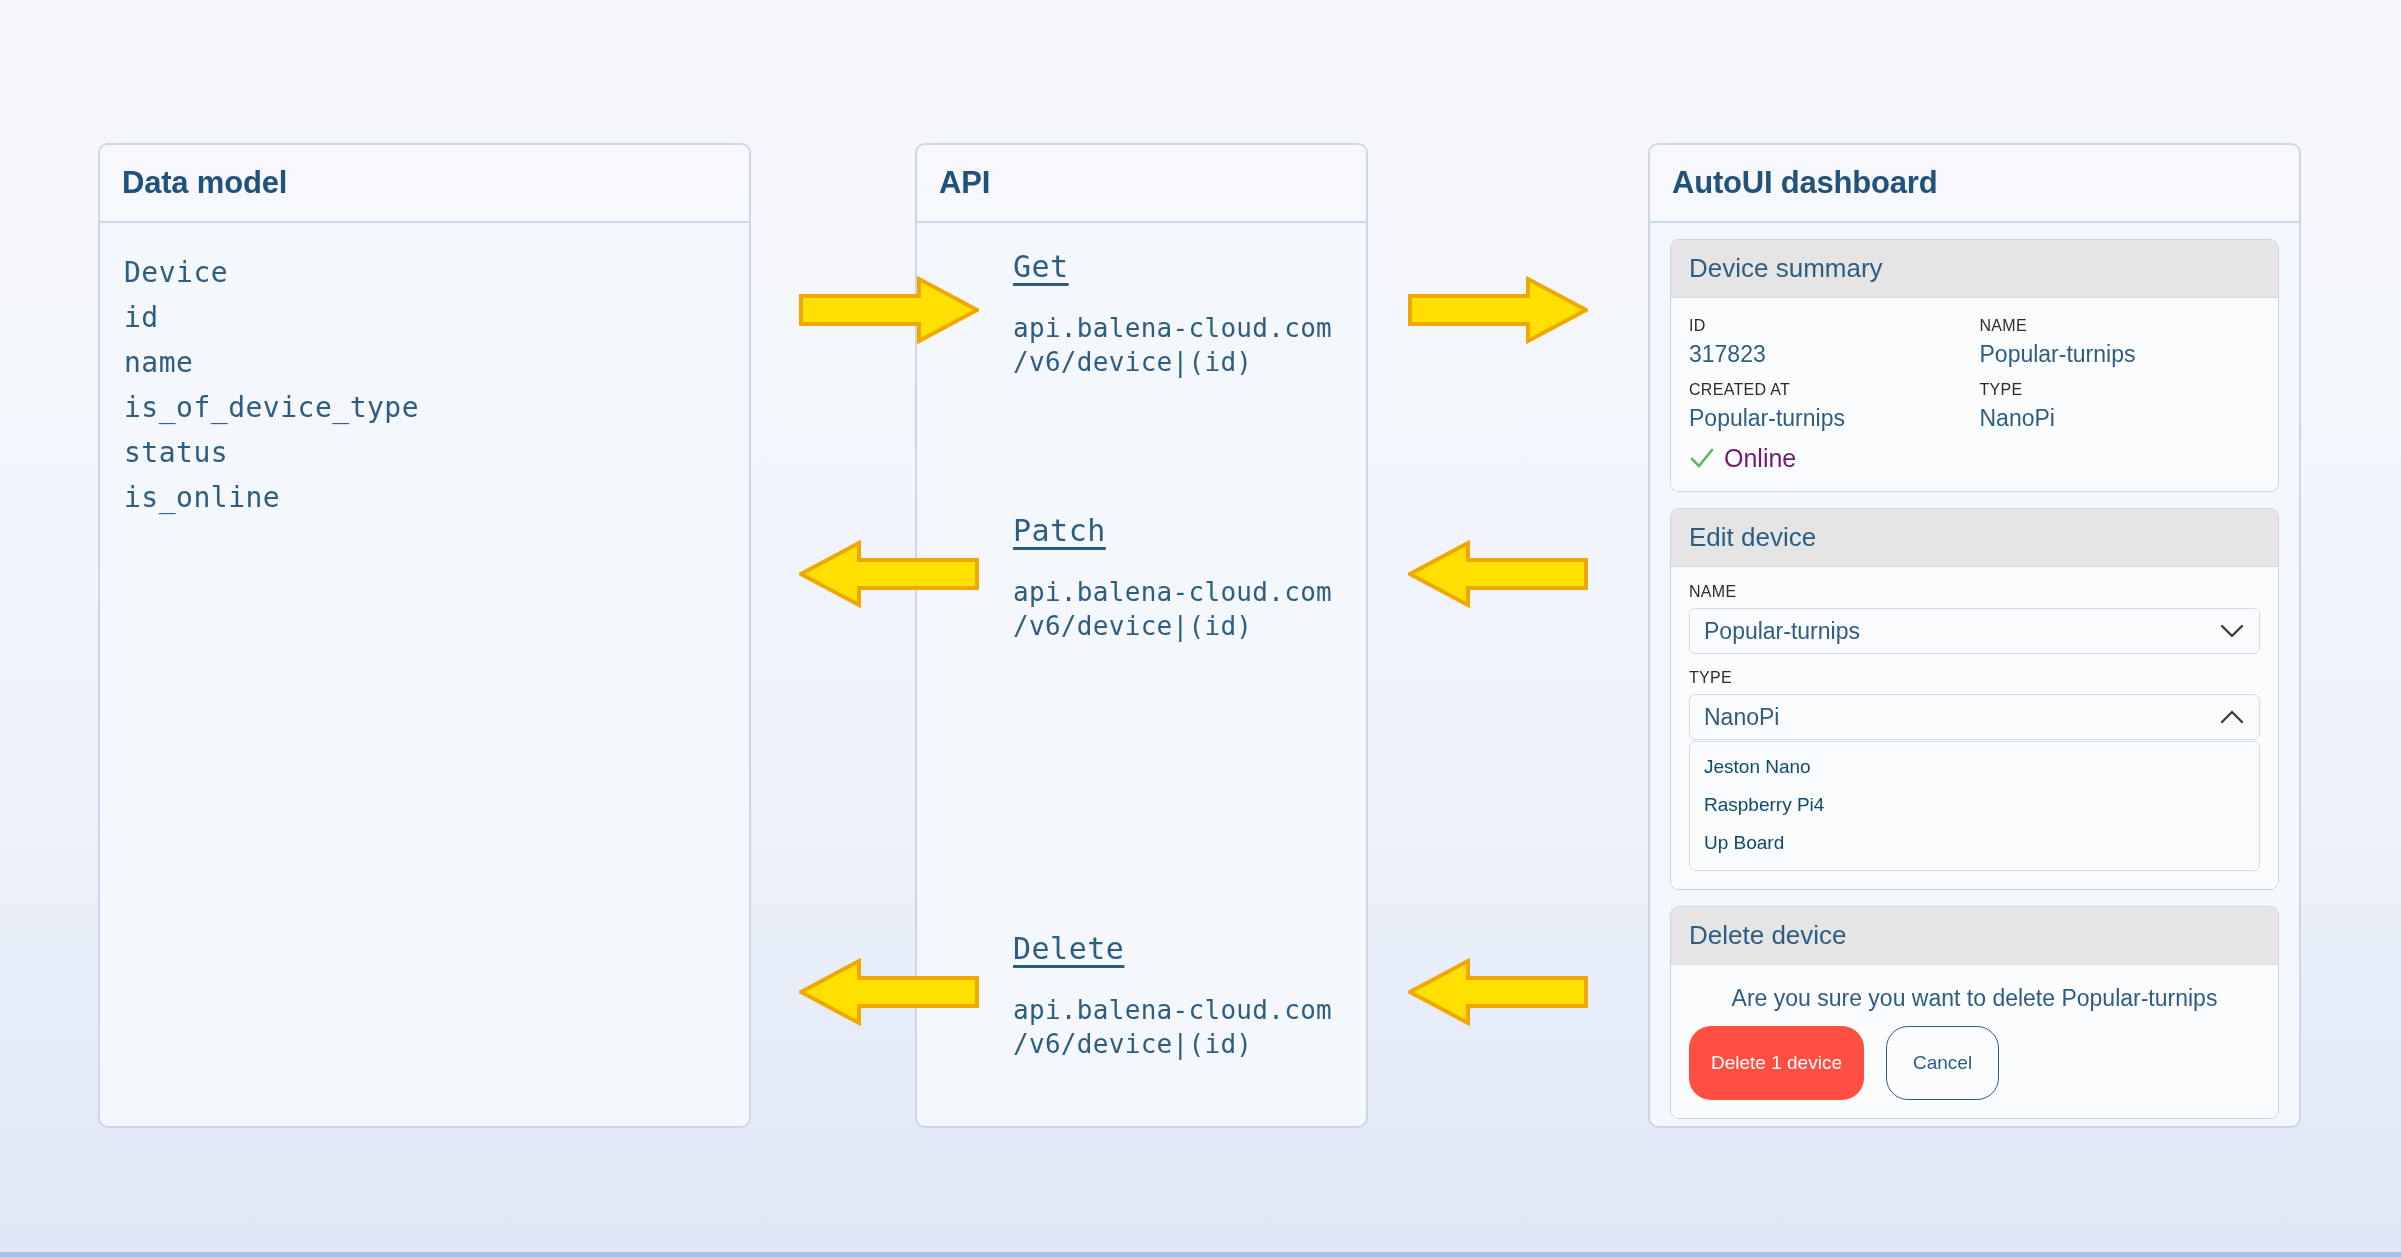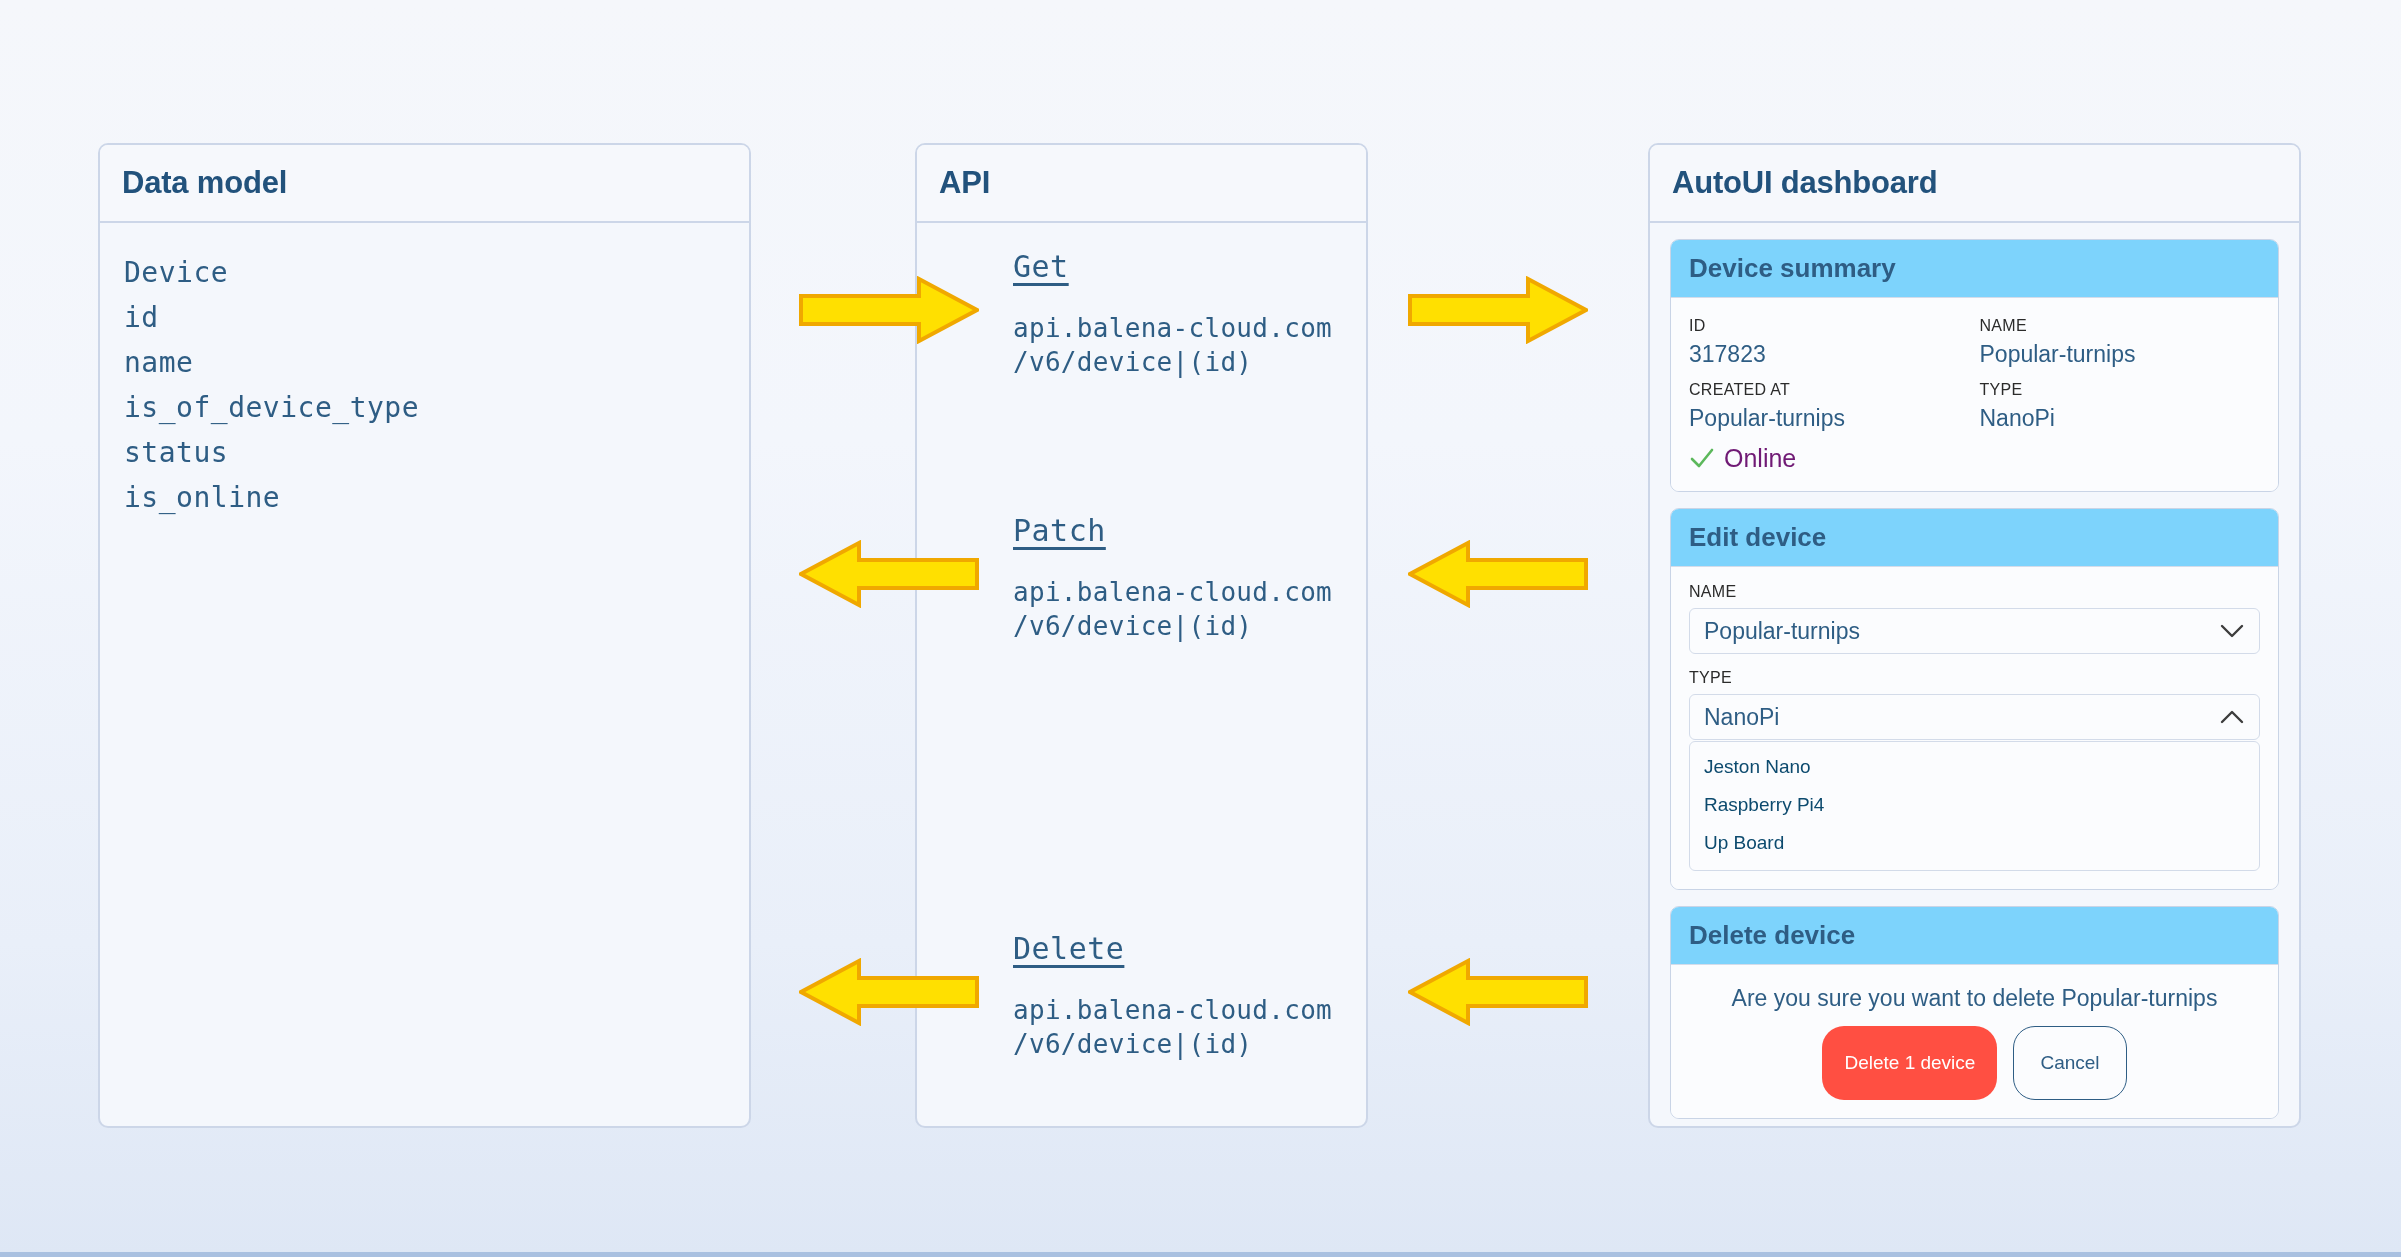--- a/index.html
+++ b/index.html
@@ -84,24 +84,23 @@
   .dash-body { padding: 16px 20px 20px 20px; }
 
   .card {
     background: #fbfcfe;
     border: 1.5px solid #c9d4e6;
     border-radius: 9px;
     overflow: hidden;
     margin-bottom: 16px;
   }
   .card-header {
-    background: #7dd3fc;
+    background: #e5e5e5;
     border-bottom: 1.5px solid #d4dcea;
     padding: 13px 18px;
-    font-weight: bold;
   }
   .card-title {
     font-size: 26px;
     color: #2e5d84;
   }
   .card-body { padding: 16px 18px 18px 18px; background: #fbfcfe; }
 
   
   .summary-grid {
     display: grid;
@@ -164,21 +163,21 @@
     padding: 8px 14px;
   }
 
   
   .confirm-text {
     font-size: 23px;
     color: #2e5d84;
     text-align: center;
     margin: 4px 0 14px 0;
   }
-  .btn-row { display: flex; justify-content: center; gap: 16px; }
+  .btn-row { display: flex; justify-content: flex-start; gap: 22px; }
   .btn-danger {
     background: #ff4f42;
     color: #ffffff;
     border: none;
     border-radius: 22px;
     font-size: 19px;
     padding: 9px 22px;
     font-family: "Liberation Sans", sans-serif;
     cursor: pointer;
   }

